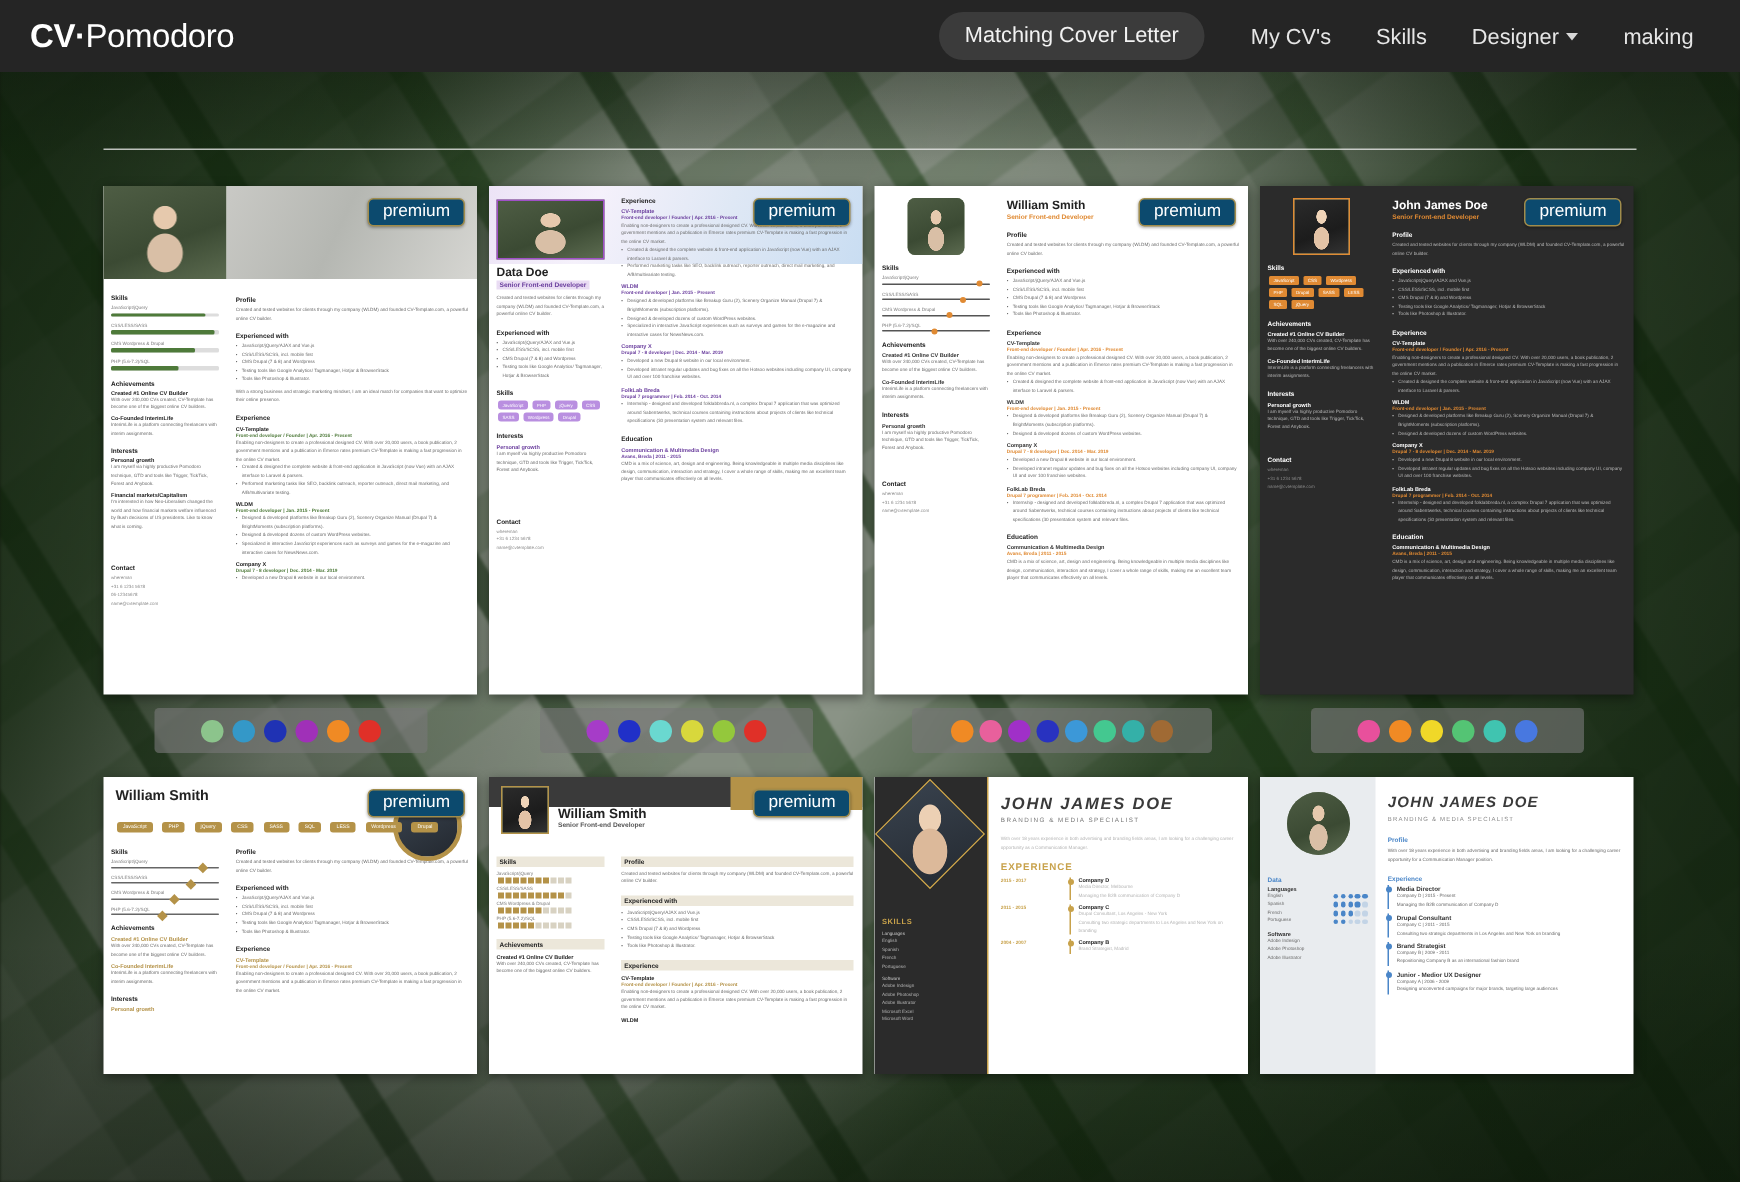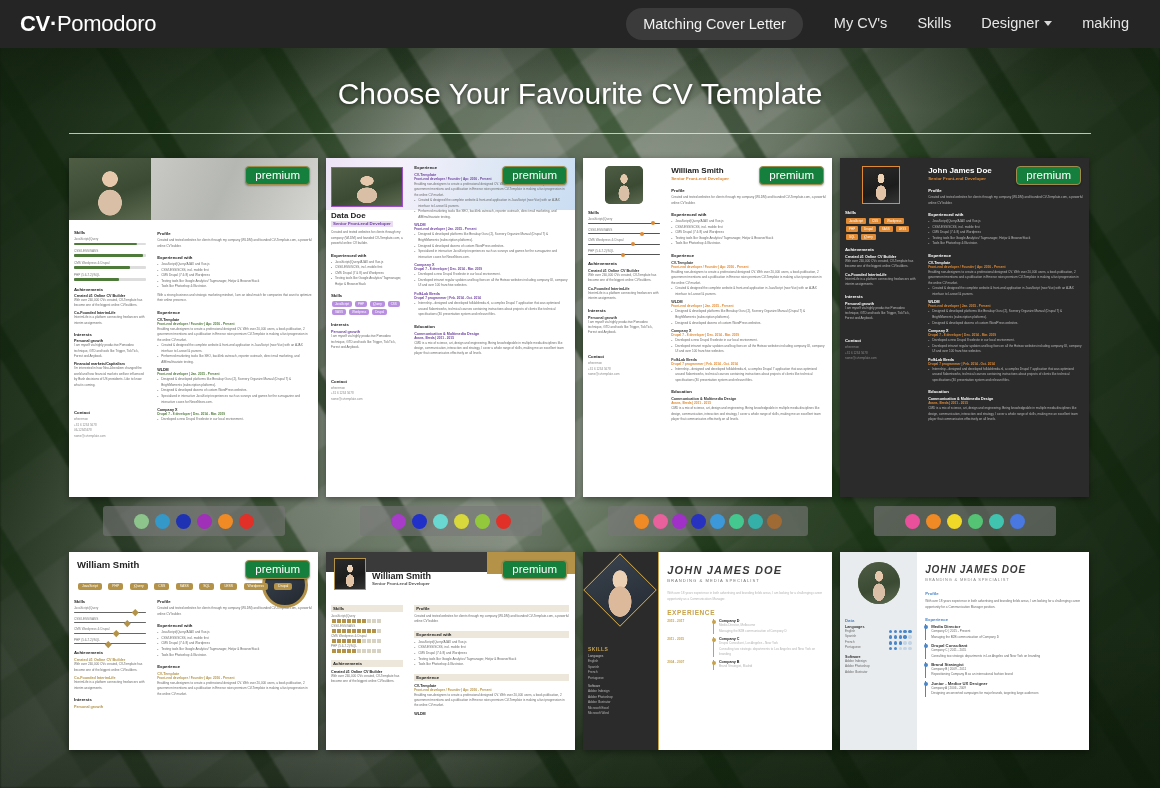--- a/index.html
+++ b/index.html
@@ -40,21 +40,21 @@
     position: relative; z-index: 9;
     height: 48px; width: 100%;
     background: #252525;
     display: flex; align-items: center;
     padding: 0 18px 0 20px;
   }
   .logo { font-size: 22px; color: #fff; letter-spacing: -.3px; white-space: nowrap; }
   .logo .b { font-weight: bold; }
   .logo .dot { font-weight: bold; }
   .logo .t { font-weight: normal; }
-  .nav { margin-left: auto; display: flex; align-items: flex-start; gap: 4px; }
+  .nav { margin-left: auto; display: flex; align-items: flex-end; gap: 4px; }
   .nav a {
     color: #e6e6e6; font-size: 14.5px; text-decoration: none;
     padding: 7px 13px; white-space: nowrap; display: inline-block;
   }
   .nav a.pill {
     background: #3b3b3b; border-radius: 16px; color: #f2f2f2;
     padding: 8px 17px; margin-right: 14px;
   }
   .caret {
     display: inline-block; width: 0; height: 0; margin-left: 5px;
@@ -85,21 +85,21 @@
   .card {
     width: 249px; height: 339px;
     background: #fff; overflow: hidden; position: relative;
     box-shadow: 0 2px 7px rgba(0,0,0,.42);
     cursor: pointer;
   }
   .cell.r2 .card { height: 198px; }
 
   .premium {
     position: absolute; top: 8px; right: 8px; z-index: 6;
-    background: #15803d; color: #fff;
+    background: #0c4a6e; color: #fff;
     font-size: 11.5px; padding: 2px 9px 3px; border-radius: 4px;
     border: 1px solid #a08c4c;
     box-shadow: 0 1px 2px rgba(0,0,0,.3);
   }
 
   
   .swatches {
     margin: 9px auto 0; width: 182px; height: 30px;
     background: rgba(120,120,120,.62);
     border-radius: 3px;
@@ -218,21 +218,20 @@
   <div class="nav">
     <a class="pill" href="#">Matching Cover Letter</a>
     <a href="#">My CV's</a>
     <a href="#">Skills</a>
     <a href="#"><span>Designer</span><span class="caret"></span></a>
     <a href="#">making</a>
   </div>
 </div>
 
 <div class="title-wrap">
-  <h1 class="title">Choose Your Favourite CV Template</h1>
   <div class="rule"></div>
 </div>
 
 <div class="grid">
 
   <div class="cell">
     <div class="card t1">
       <div class="premium">premium</div>
       <div class="cv t1">
         <div class="side" style="padding:0 0 0 0;width:33%;">

